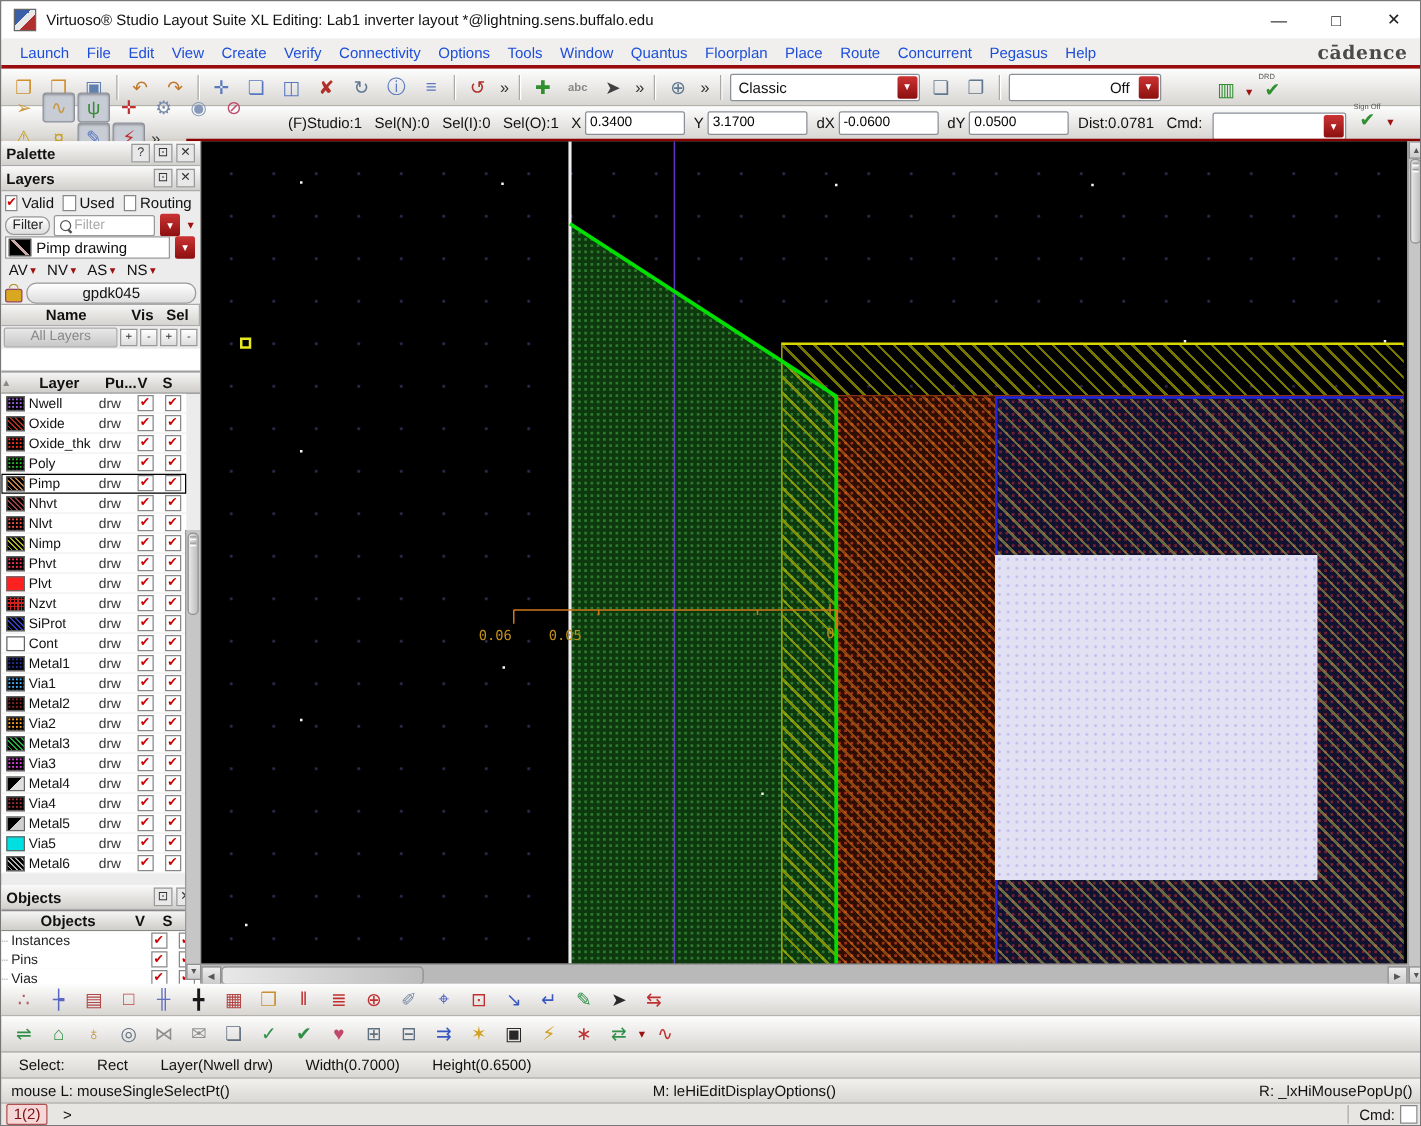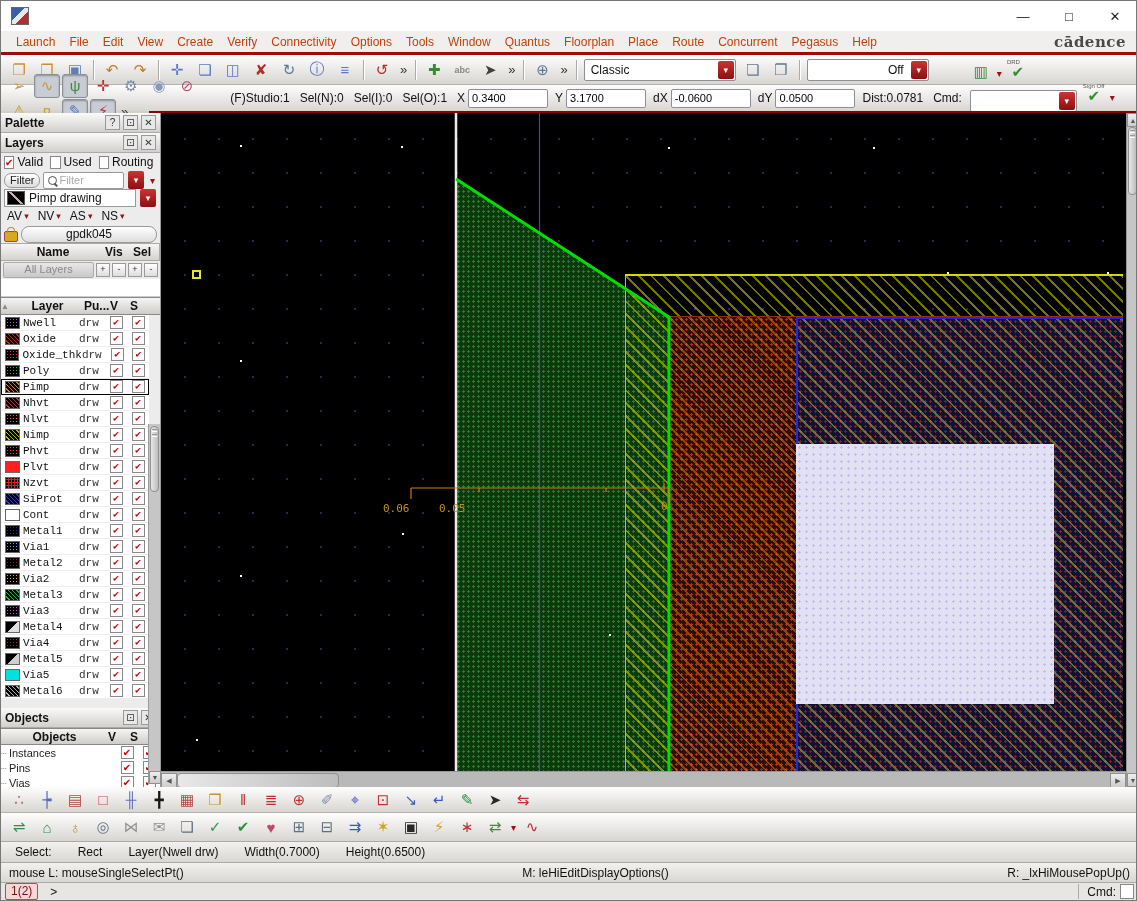--- a/index.html
+++ b/index.html
@@ -10,21 +10,21 @@
   
   #titlebar{left:0;top:0;width:1137px;height:30px;background:#ffffff;border-bottom:1px solid #d9d9d9;
             display:flex;align-items:center;}
   #appicon{width:16px;height:16px;margin:0 8px 0 10px;background:
            linear-gradient(135deg,#3a5fa8 0 40%,#e8e8e8 40% 60%,#b03030 60% 100%);border:1px solid #666;}
   #title-text{color:#111;font-size:12px;}
   #wincontrols{margin-left:auto;display:flex;height:30px;}
   .winbtn{width:46px;height:30px;display:flex;align-items:center;justify-content:center;color:#222;font-size:13px;}
   
   #menubar{left:0;top:30px;width:1137px;height:21px;background:#f0efee;display:flex;align-items:center;padding-left:8px;box-sizing:border-box;}
-  .menu-item{padding:2px 7px;color:#c2410c;white-space:nowrap;}
+  .menu-item{padding:2px 7px;color:#1d4ed8;white-space:nowrap;}
   .menu-item::first-letter{text-decoration:underline;}
   #brand{margin-left:auto;margin-right:12px;color:#4a4a4a;font-weight:bold;font-size:15px;letter-spacing:.5px;font-family:"DejaVu Serif",serif;}
   #redline1{left:0;top:51px;width:1137px;height:3px;background:#9b0d0d;}
   
   .tbar{background:linear-gradient(#fdfdfd,#d8d6d2);display:flex;align-items:center;padding-left:4px;box-sizing:border-box;}
   #toolbar1{left:0;top:54px;width:1137px;height:30px;border-bottom:1px solid #b5b2ac;}
   #toolbar2{left:0;top:84px;width:1137px;height:26px;}
   #redline2{left:148px;top:110px;width:989px;height:2px;background:#8b0000;}
   .tbtn{width:24px;height:22px;margin:0 1px;display:inline-flex;align-items:center;justify-content:center;
         border:1px solid transparent;border-radius:3px;font-size:15px;position:relative;}
@@ -67,21 +67,21 @@
   .lockicon{width:12px;height:9px;background:#d8a820;border:1px solid #946;border-radius:2px;position:relative;margin-top:4px;}
   .lockicon::before{content:"";position:absolute;left:2px;top:-5px;width:6px;height:5px;border:1.5px solid #b8922a;border-bottom:none;border-radius:4px 4px 0 0;}
   .pillbtn{flex:1;height:15px;border:1px solid #999;border-radius:8px;background:linear-gradient(#fff,#ddd);
            text-align:center;color:#111;line-height:15px;}
   .treehdr{display:flex;background:linear-gradient(#f5f5f5,#d5d3cf);border:1px solid #aaa;border-left:none;height:16px;align-items:center;font-weight:bold;color:#111;}
   .alllayers{display:flex;align-items:center;height:16px;padding:1px 2px;background:#ececec;gap:2px;}
   .allbtn{flex:1;height:14px;background:linear-gradient(#e8e8e8,#c8c8c8);border:1px solid #aaa;border-radius:2px;color:#888;text-align:center;font-size:11px;line-height:13px;}
   .pm{width:12px;height:12px;border:1px solid #999;background:linear-gradient(#fff,#ddd);font-size:9px;line-height:11px;text-align:center;color:#333;}
   .tblhead{display:flex;height:16px;background:linear-gradient(#f5f5f5,#cfcdc9);border-top:1px solid #888;border-bottom:1px solid #888;
            align-items:center;font-weight:bold;color:#111;}
-  .lrow{display:flex;align-items:center;height:15px;background:#fff;border-bottom:1px solid #eee;font-family:Liberation Mono, monospace;}
+  .lrow{display:flex;align-items:center;height:15px;background:#fff;border-bottom:1px solid #eee;}
   .lrow.sel{outline:1.5px solid #000;outline-offset:-1.5px;}
   .sw{width:13px;height:10px;margin:0 3px 0 4px;border:1px solid #666;background:#000;position:relative;overflow:hidden;}
   .sw.dots{background-image:radial-gradient(var(--c) .8px,transparent 1px);background-size:3px 3px;background-color:#000;}
   .sw.hatch{background-image:repeating-linear-gradient(45deg,transparent 0 2px,var(--c) 2px 3px);background-color:#000;}
   .sw.cross{background-image:repeating-linear-gradient(0deg,transparent 0 2px,var(--c) 2px 3px),repeating-linear-gradient(90deg,transparent 0 2px,var(--c) 2px 3px);background-color:#000;}
   .sw.solid{background:var(--c);}
   .sw.empty{background:#fff;}
   .sw.half{background:linear-gradient(135deg,#000 50%,var(--c) 50%);}
   .lname{flex:1;color:#111;font-size:11px;}
   .lpurp{width:26px;color:#333;font-size:11px;}
@@ -131,20 +131,21 @@
   #prompt{margin-left:12px;color:#111;}
   #cmdlab{margin-left:auto;color:#111;border-left:1px solid #aaa;padding-left:8px;display:flex;align-items:center;gap:4px;}
   #cmdbox{width:12px;height:13px;background:#fff;border:1px solid #888;}
   svg text{font-family:"DejaVu Sans Mono",monospace;font-size:11px;fill:#c09018;}
 </style>
 </head>
 <body>
 
 <div class="abs" id="titlebar">
   <div id="appicon"></div>
+  <span id="title-text">Virtuoso® Studio Layout Suite XL Editing: Lab1 inverter layout *@lightning.sens.buffalo.edu</span>
   <div id="wincontrols">
     <span class="winbtn">—</span>
     <span class="winbtn">□</span>
     <span class="winbtn">✕</span>
   </div>
 </div>
 
 <div class="abs" id="menubar">
   <span id="menu-items"><span class="menu-item">Launch</span><span class="menu-item">File</span><span class="menu-item">Edit</span><span class="menu-item">View</span><span class="menu-item">Create</span><span class="menu-item">Verify</span><span class="menu-item">Connectivity</span><span class="menu-item">Options</span><span class="menu-item">Tools</span><span class="menu-item">Window</span><span class="menu-item">Quantus</span><span class="menu-item">Floorplan</span><span class="menu-item">Place</span><span class="menu-item">Route</span><span class="menu-item">Concurrent</span><span class="menu-item">Pegasus</span><span class="menu-item">Help</span></span>
   <span id="brand">cādence</span>

